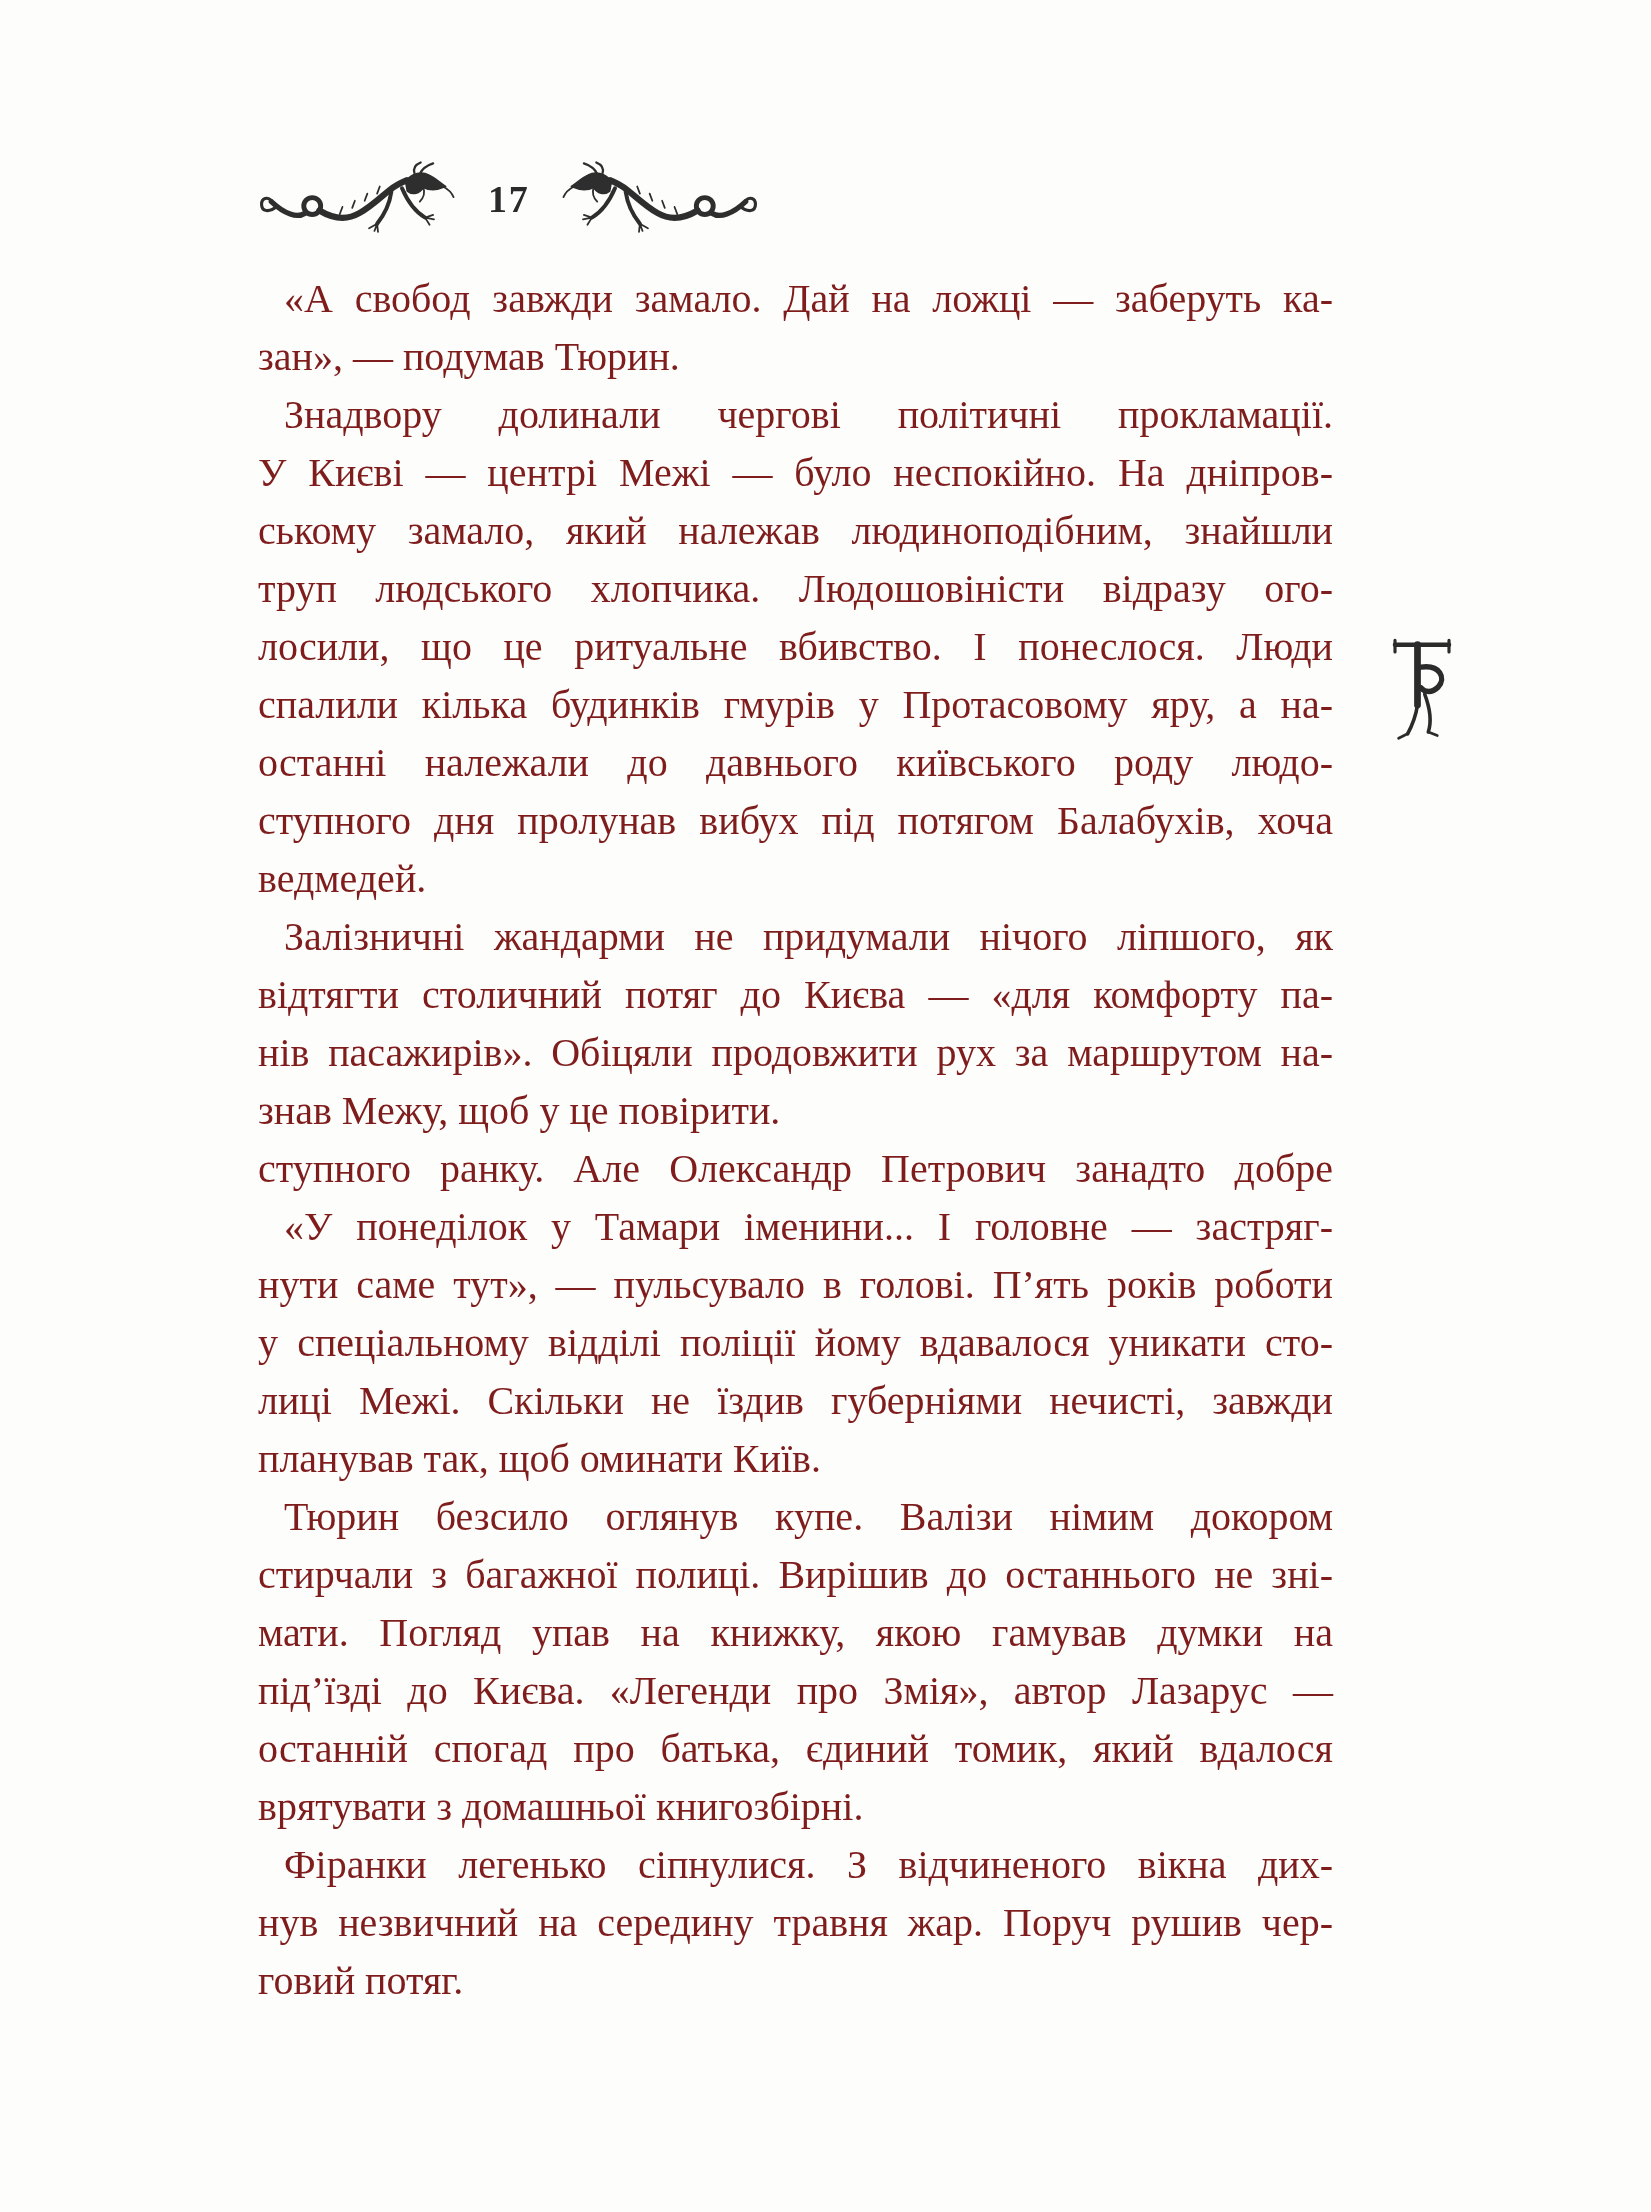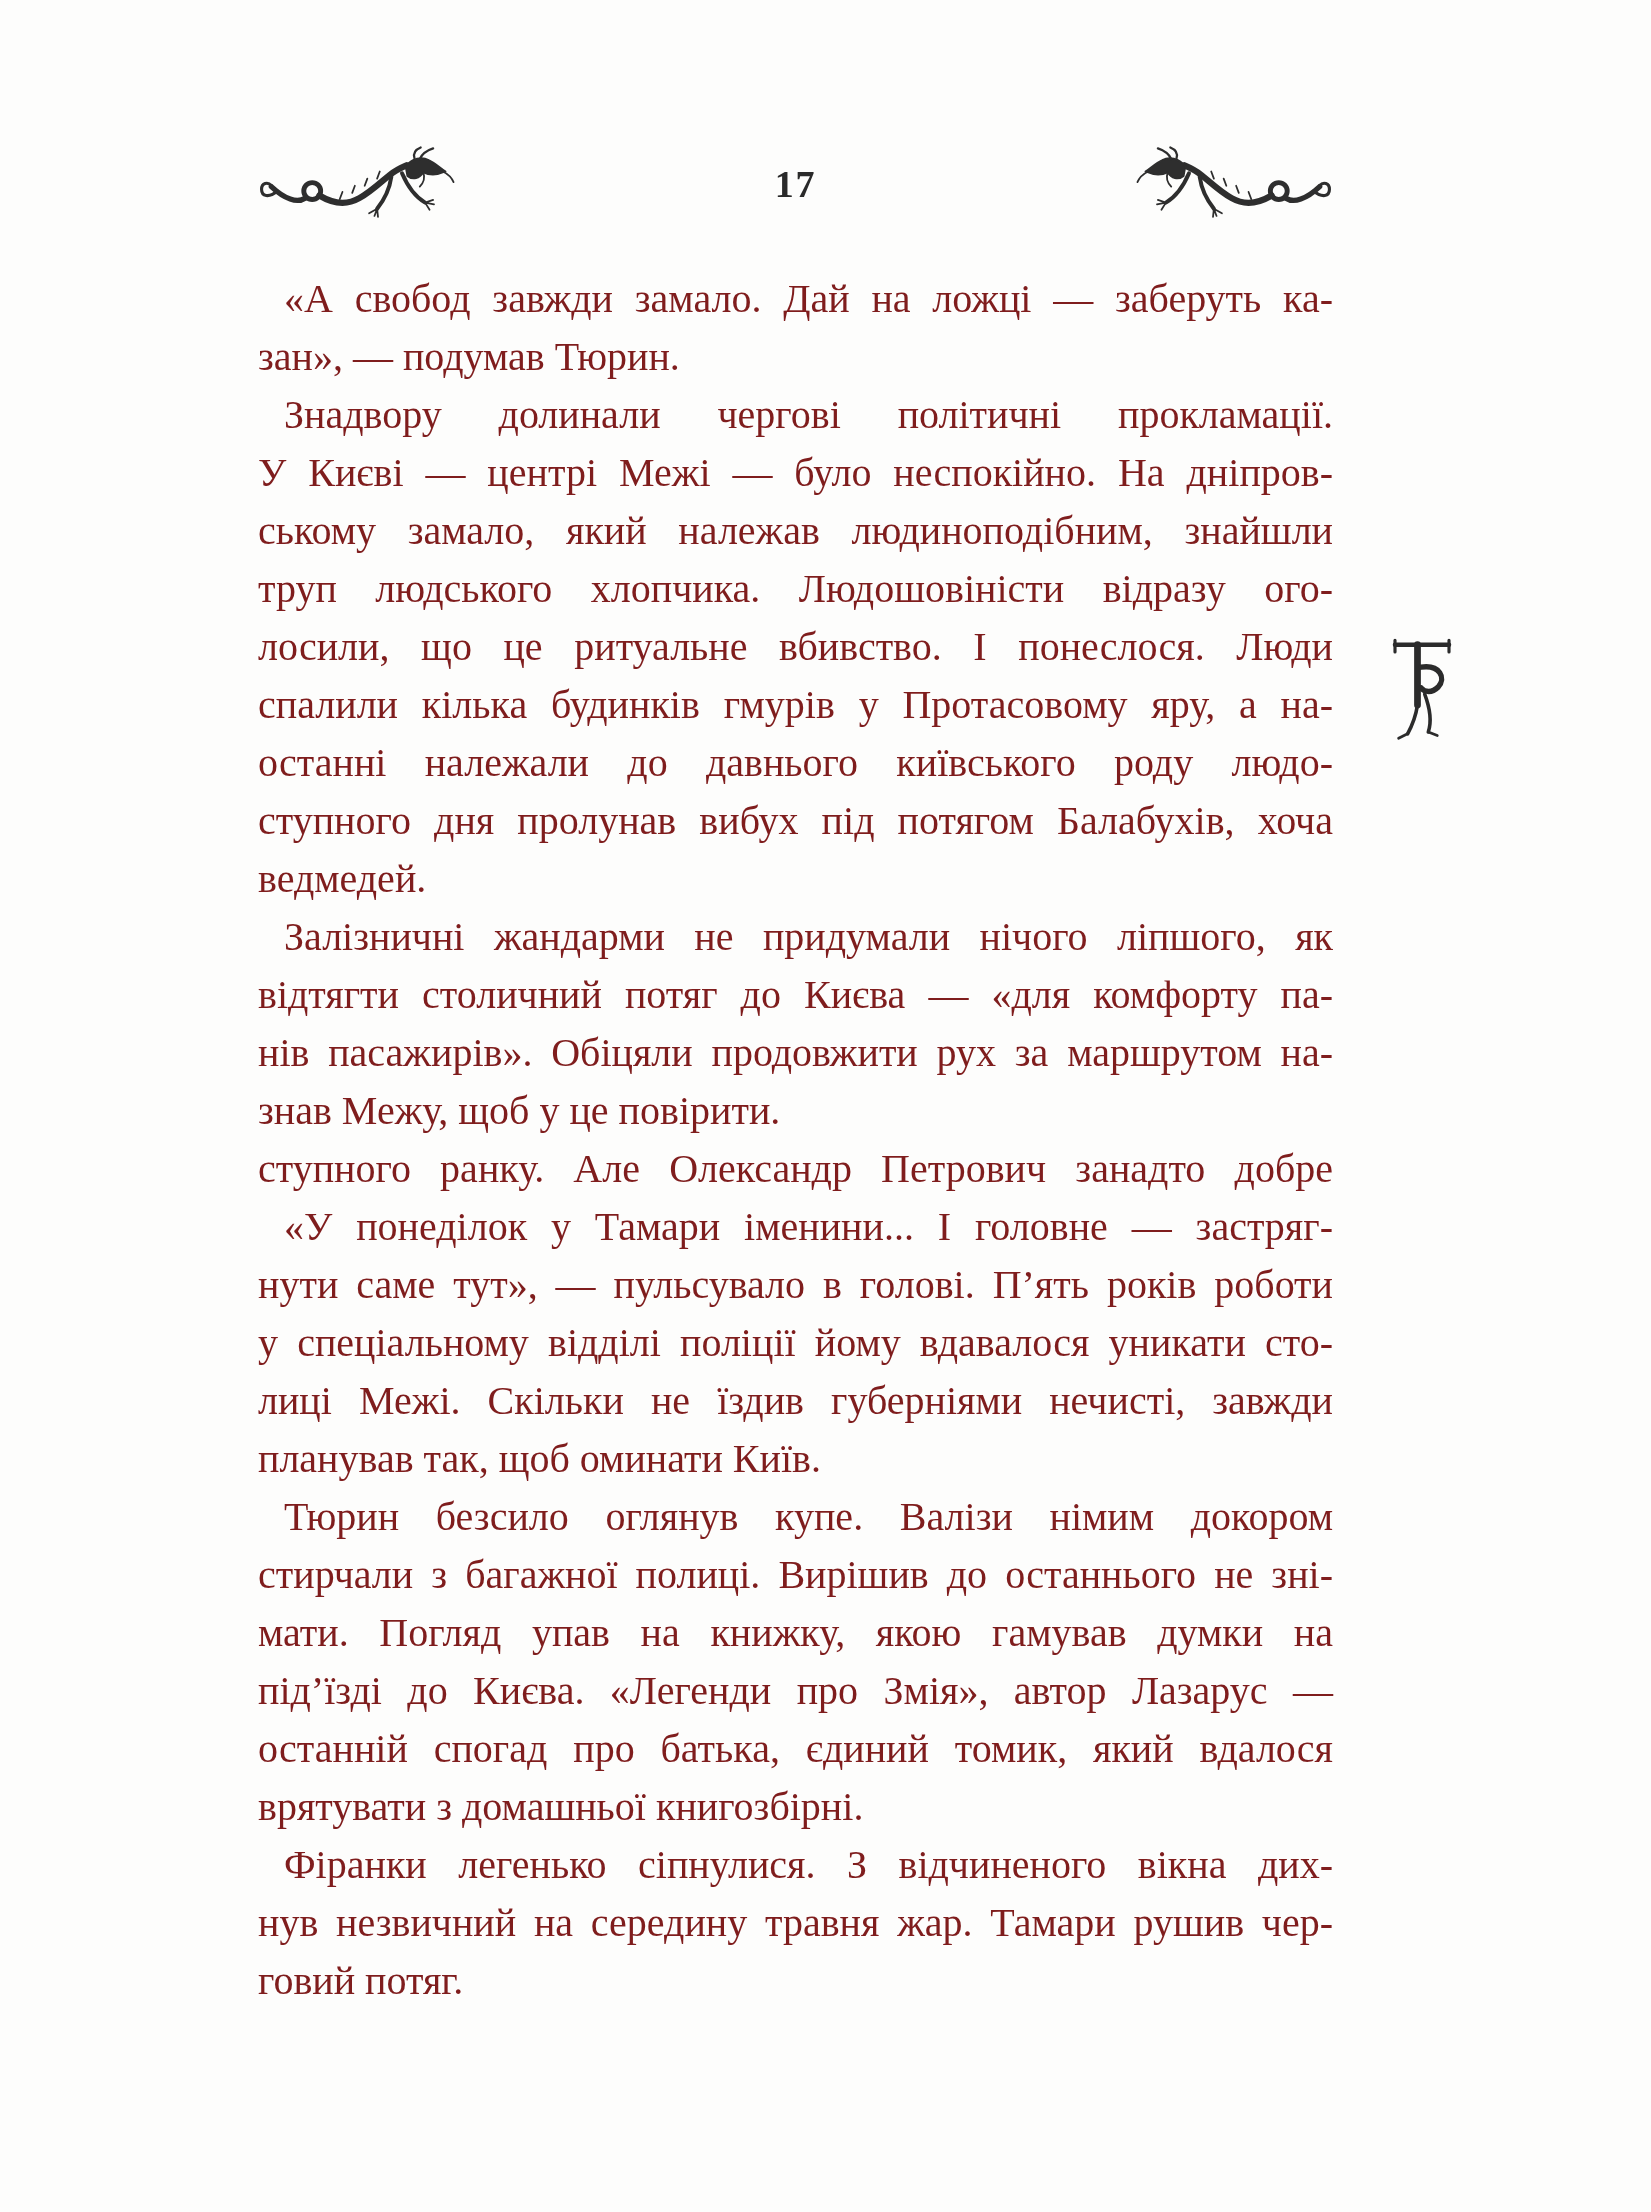--- a/index.html
+++ b/index.html
@@ -7,22 +7,22 @@
     width:1652px;height:2212px;
     background:#fdfdfc;
     font-family:"Liberation Serif", serif;
     color:#232323;
     position:relative;
     overflow:hidden;
   }
   .page{position:absolute;inset:0;}
   
   .running-head{
-    position:absolute;left:258px;top:130px;width:1075px;height:114px;
-    display:flex;align-items:center;justify-content:space-between;gap:78px;
+    position:absolute;left:258px;top:145px;width:1075px;height:114px;
+    display:flex;align-items:center;justify-content:flex-start;gap:30px;
   }
   .dragon{width:200px;height:83px;flex:0 0 auto;}
   .dragon svg{width:100%;height:100%;display:block;}
   .dragon.mirrored svg{transform:scaleX(-1);}
   .folio{
     font-size:38px;font-weight:bold;letter-spacing:1.7px;color:#2a2a2a;
     line-height:1;transform:translateY(-3.4px);
   }
   
   .text-block{
@@ -131,21 +131,21 @@
       <div class="para">
         <div class="line indent">Тюрин безсило оглянув купе. Валізи німим докором</div>
         <div class="line">стирчали з багажної полиці. Вирішив до останнього не зні-</div>
         <div class="line">мати. Погляд упав на книжку, якою гамував думки на</div>
         <div class="line">під’їзді до Києва. «Легенди про Змія», автор Лазарус —</div>
         <div class="line">останній спогад про батька, єдиний томик, який вдалося</div>
         <div class="line last">врятувати з домашньої книгозбірні.</div>
       </div>
       <div class="para">
         <div class="line indent">Фіранки легенько сіпнулися. З відчиненого вікна дих-</div>
-        <div class="line">нув незвичний на середину травня жар. Тамари рушив чер-</div>
+        <div class="line">нув незвичний на середину травня жар. Поруч рушив чер-</div>
         <div class="line last">говий потяг.</div>
       </div>
     </div>
 
   <div class="margin-mark">
     <svg viewBox="0 0 70 120" fill="none" stroke="#2b2b2b" stroke-linecap="round" stroke-linejoin="round">
 
       <path d="M5,13 L65,13" stroke-width="5"></path>
       <path d="M5,8 L5,21 M65,8 L65,21" stroke-width="3.5"></path>
 

